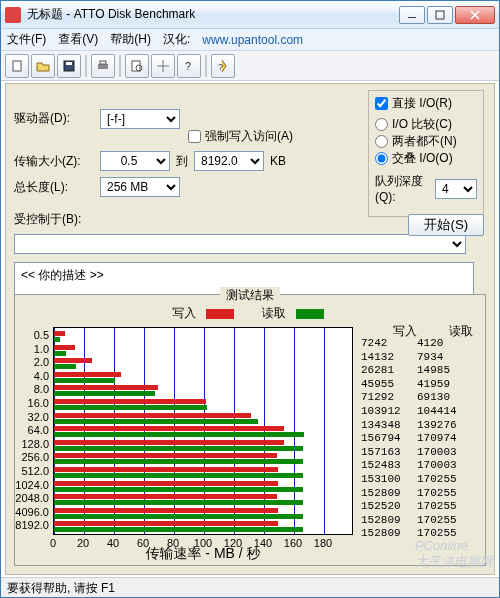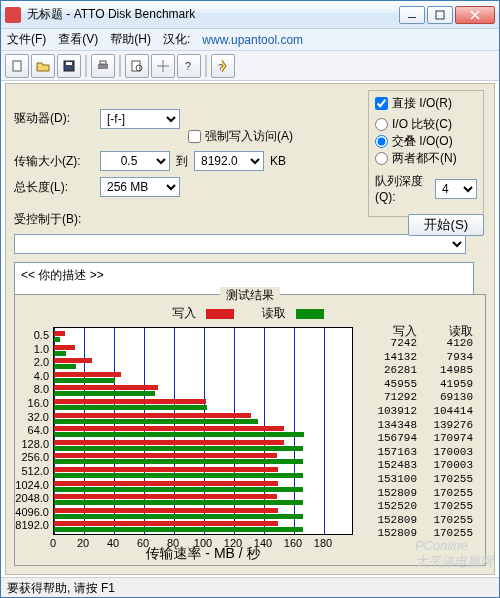--- a/index.html
+++ b/index.html
@@ -51,21 +51,21 @@
 .bar.r { background: #0a8a0a; top: 7px; }
 .ylabels { position: absolute; left: 0; top: 34px; width: 36px; bottom: 30px; text-align: right; font-size: 11px; }
 .ylabels div { height: 13.6px; line-height: 13.6px; padding-right: 2px; }
 .xticks { position: absolute; left: 38px; width: 300px; bottom: 16px; height: 12px; font-size: 11px; }
 .xticks span { position: absolute; transform: translateX(-50%); }
 .xlabel { position: absolute; left: 38px; width: 300px; bottom: 2px; text-align: center; font-size: 14px; }
 .numhdr { position: absolute; right: 12px; top: 28px; width: 112px; display: flex; }
 .numhdr span { flex: 1; text-align: right; }
 .nums { position: absolute; right: 12px; top: 42px; width: 112px; bottom: 30px; font-size: 11px; font-family: "Courier New", monospace; }
 .nums .nr { height: 13.6px; display: flex; }
-.nums .nr span { flex: 1; text-align: right; }
+.nums .nr span { flex: 1; }
 .statusbar { position: absolute; left: 0; right: 0; bottom: 0; height: 20px; background: #f0f0f0; border-top: 1px solid #c9cfd6; padding: 2px 6px; line-height: 16px; }
 .wm { position: absolute; right: 6px; bottom: 26px; color: #c8d0d8; font-style: italic; font-size: 13px; pointer-events: none; }
 </style>
 </head>
 <body>
 
 <div class="window">
 
   <div class="titlebar">
     <div class="icon"></div>
@@ -174,26 +174,26 @@
     <fieldset class="iopanel">
       <div class="cb" style="margin-bottom:4px">
           <input type="checkbox" checked="" style="">
           <span>直接 I/O(R)</span>
         </div>
       <div class="rb">
           <input type="radio" name="iom" style="">
           <span>I/O 比较(C)</span>
         </div>
       <div class="rb">
+          <input type="radio" name="iom" style="">
+          <span>两者都不(N)</span>
+        </div>
+      <div class="rb">
           <input type="radio" name="iom" checked="" style="">
           <span>交叠 I/O(O)</span>
-        </div>
-      <div class="rb">
-          <input type="radio" name="iom" style="">
-          <span>两者都不(N)</span>
         </div>
       <div class="row" style="margin-top:6px">
         <span style="margin-right:4px">队列深度(Q):</span>
         <select class="sel-qd"><option>4</option></select>
       </div>
     </fieldset>
 
     <div class="row controlled">
       <span class="label">受控制于(B):</span>
     </div>

